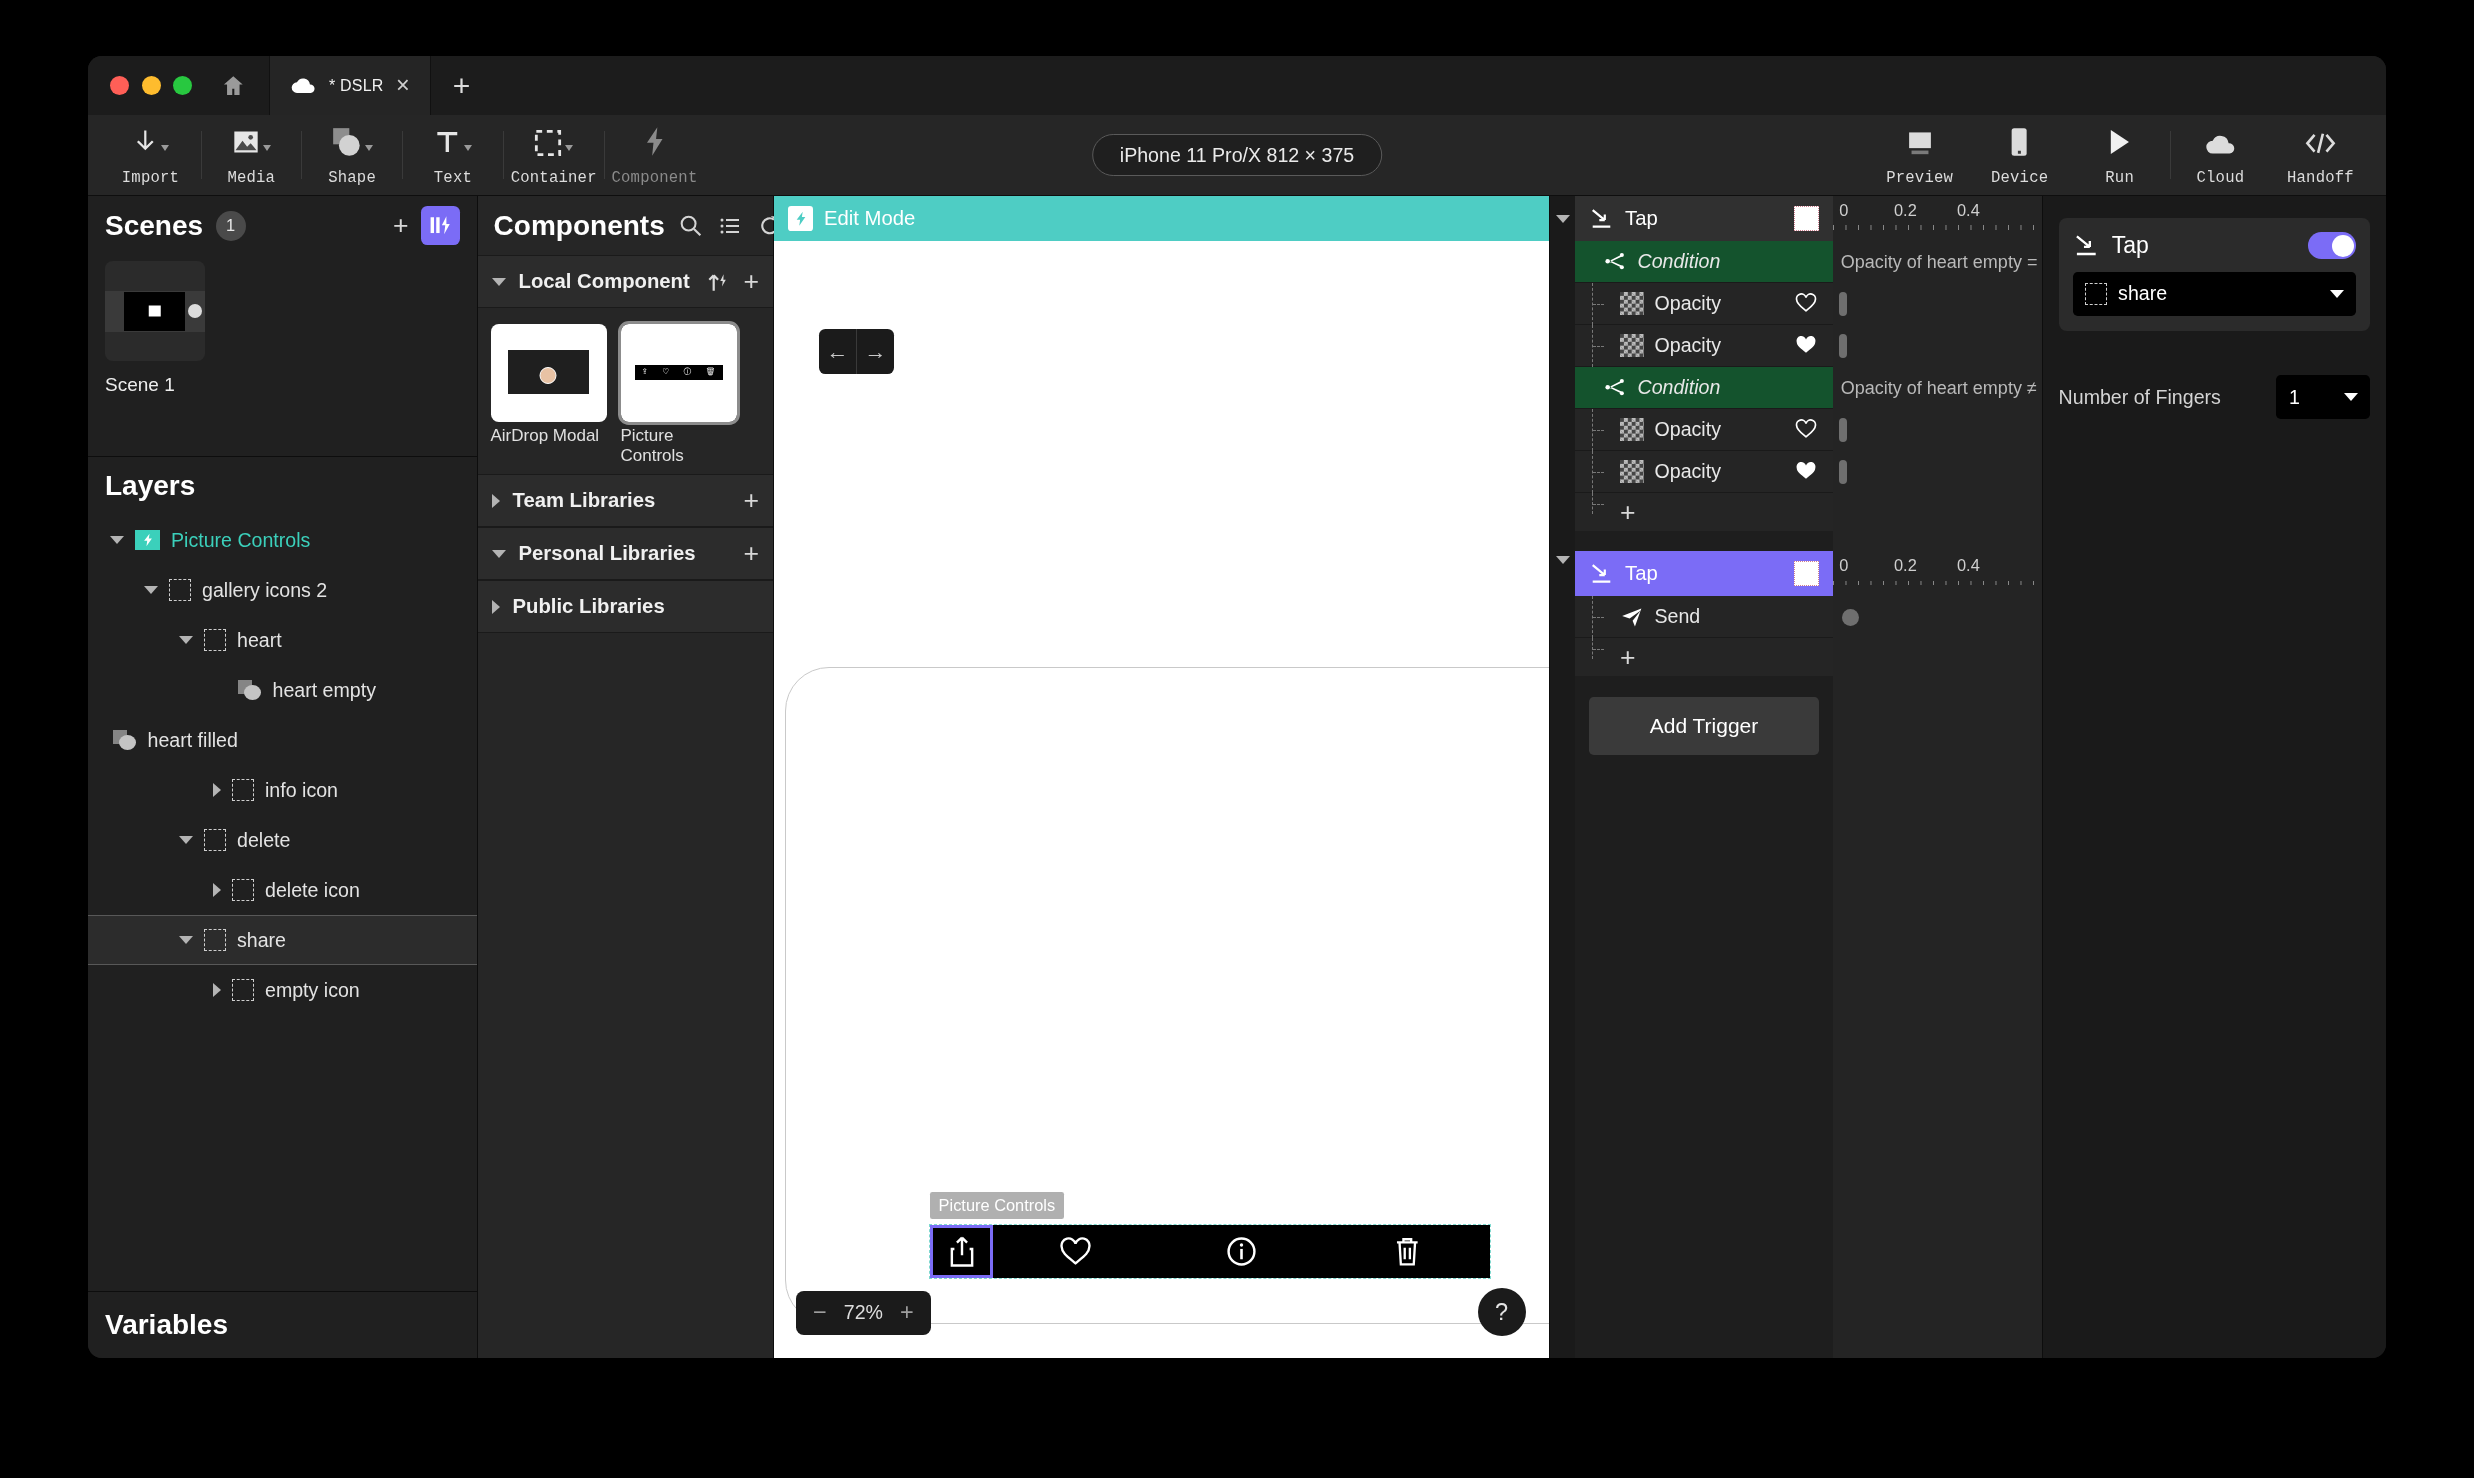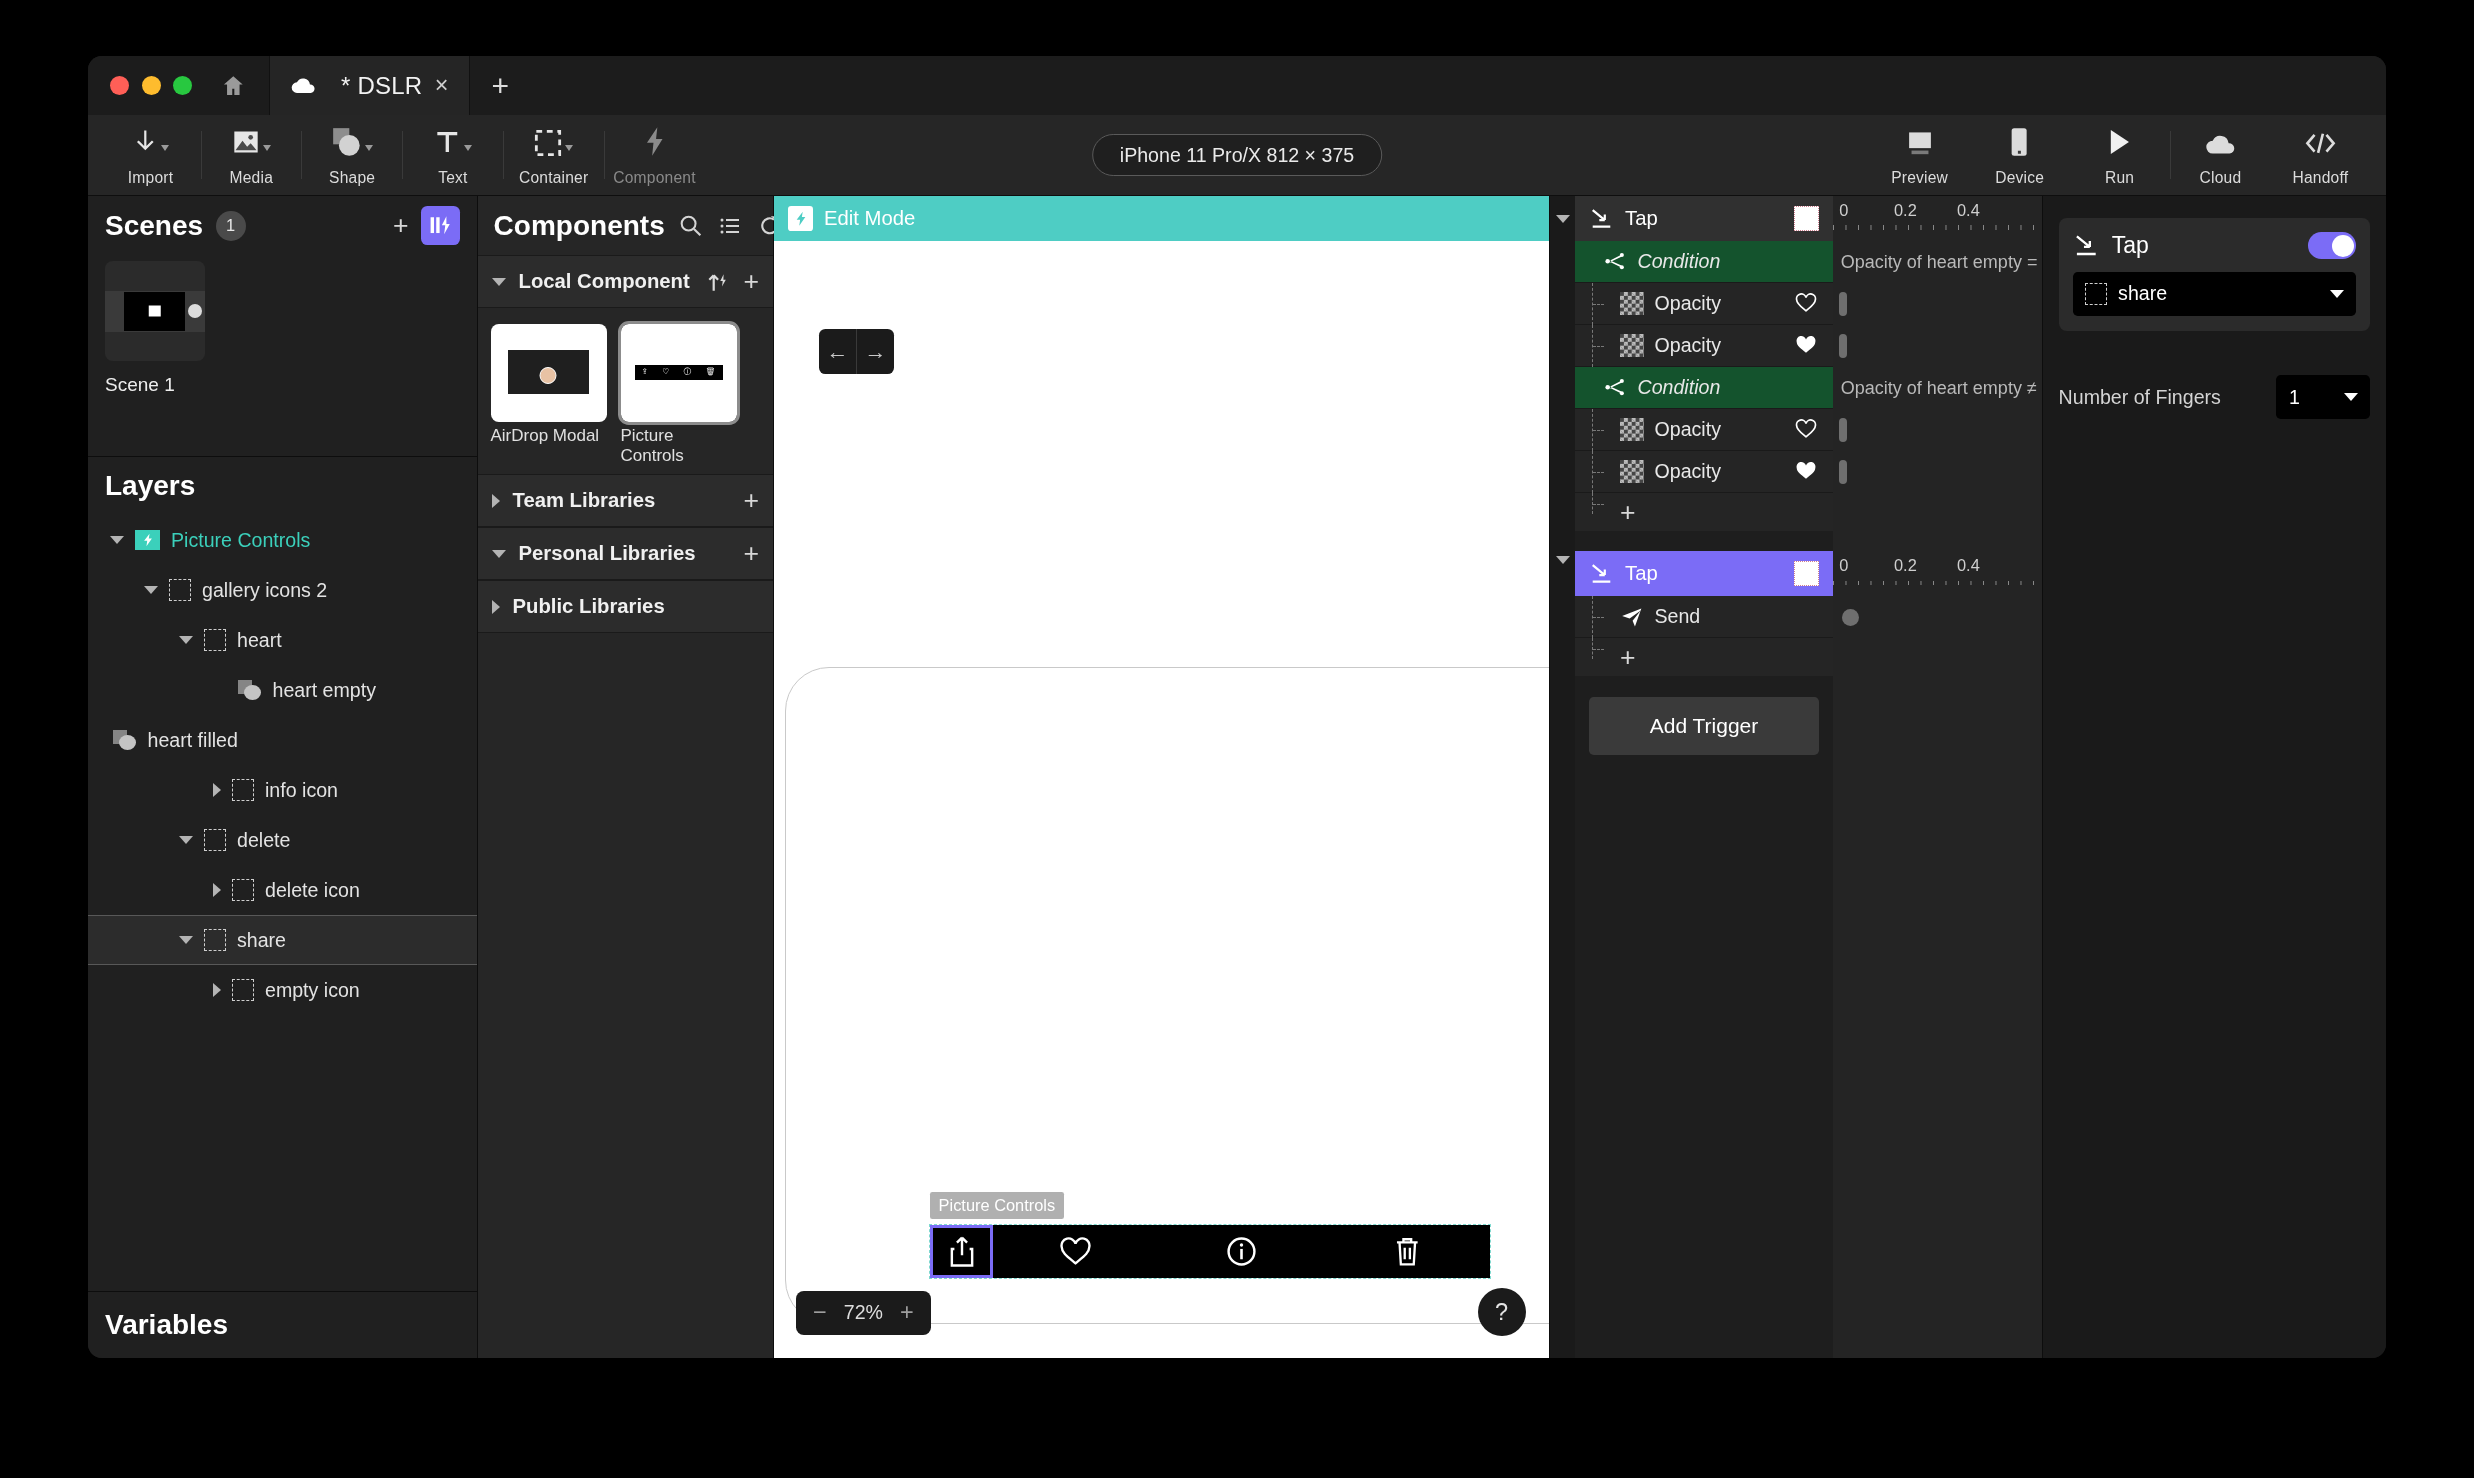--- a/index.html
+++ b/index.html
@@ -32,38 +32,39 @@
   .dot.yellow { background: #febc2e; }
   .dot.green { background: #28c840; }
   .home-btn { margin-left: 28px; display:flex; align-items:center; }
   .tabs-row { display: flex; align-items: stretch; height: 100%; margin-left: 22px; }
   .tab {
     display: flex; align-items: center; gap: 12.5px;
     padding: 0 20.3px; background: #252525;
     border-left: 0.8px solid #111; border-right: 0.8px solid #111;
     height: 100%;
   }
-  .tab-title { color: #f2f2f2; font-size: 24px; letter-spacing: 0.2px; white-space: nowrap; margin-left: 12px;}
+  .tab-title { color: #f2f2f2; font-size: 16px; letter-spacing: 0.2px; white-space: nowrap;}
   .tab-close { color: #cfcfcf; font-size: 23.5px; line-height: 1; cursor: default; }
   .tab-add { display:flex; align-items:center; justify-content:center; width: 61px; height: 100%;
              color: #dcdcdc; font-size: 30px; background: #1c1c1c; }
 
   
   .toolbar {
     height: 81px; flex: 0 0 81px;
     background: #262626;
     display: flex; align-items: center;
     position: relative;
     border-bottom: 0.8px solid #0e0e0e;
   }
   .tool-group { display: flex; align-items: center; padding-left: 12.5px; }
   .tool {
     width: 100px; display: flex; flex-direction: column;
     align-items: center; justify-content: center; gap: 12px;
     color: #e6e6e6;
+    font-family: Liberation Mono, monospace;
   }
   .tool .ic { height: 34px; display: flex; align-items: flex-end; gap: 3.1px; }
   .tool .lbl { font-size: 15.6px; color: #dcdcdc; letter-spacing: 0.2px; }
   .tool.dim .lbl, .tool.dim .ic { color: #8a8a8a; }
   .caret-sm { width: 0; height: 0; border-left: 4.7px solid transparent; border-right: 4.7px solid transparent;
               border-top: 6.3px solid #9a9a9a; margin-bottom: 6.3px; }
   .tool-sep { width: 0.8px; height: 48px; background: #3a3a3a; }
   .device-pill {
     position: absolute; left: 50%; transform: translateX(-50%);
     border: 0.8px solid #5a5a5a; border-radius: 23.5px;

